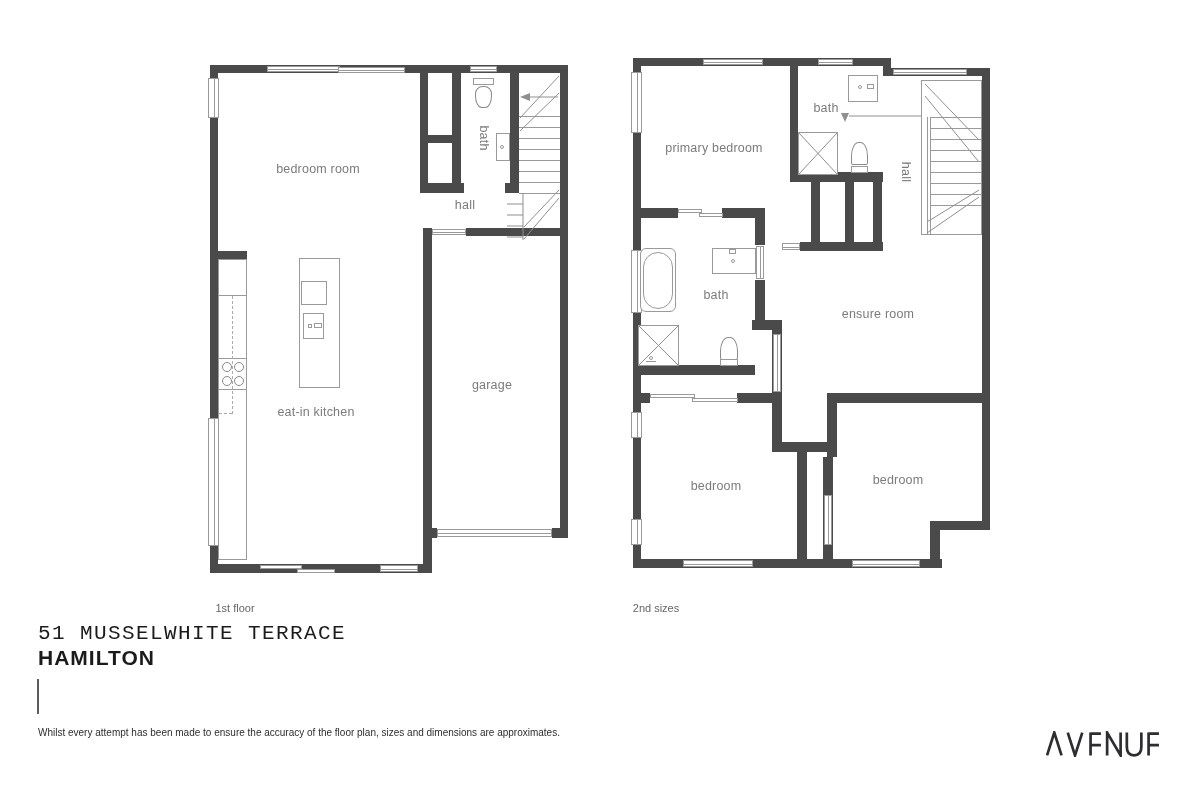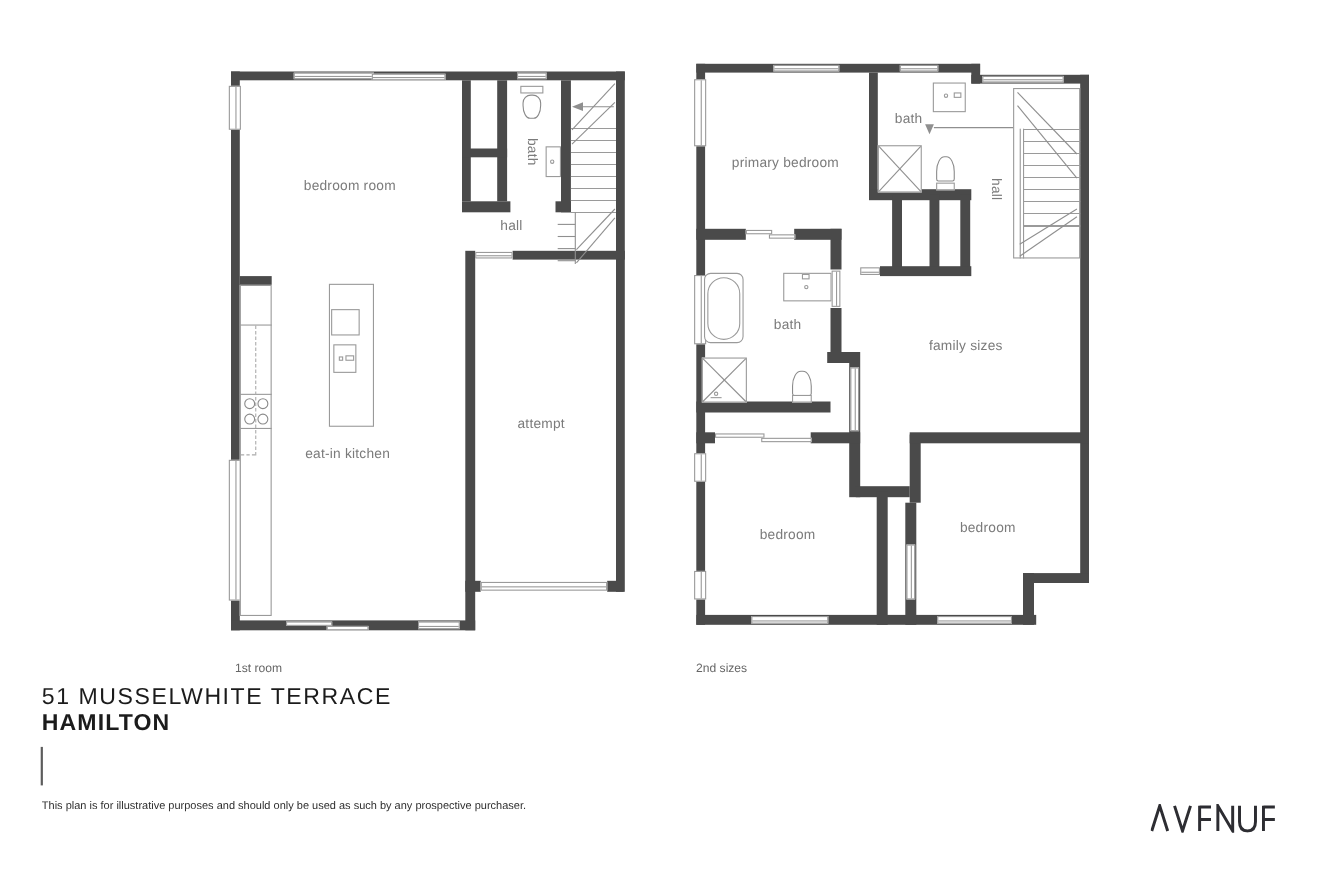--- a/index.html
+++ b/index.html
@@ -29,21 +29,21 @@
   i.treads{position:absolute;display:block;
      background:repeating-linear-gradient(to bottom,var(--line) 0 1px,transparent 1px 11px);}
   i.bowl{position:absolute;display:block;background:#fff;border:1px solid #8a8a8a;
      border-radius:45% 45% 40% 40%/35% 35% 55% 55%;}
   i.bowlup{position:absolute;display:block;background:#fff;border:1px solid #8a8a8a;
      border-radius:45% 45% 12% 12%/60% 60% 10% 10%;}
   .lbl{position:absolute;transform:translate(-50%,-50%);color:var(--label);
      font-size:12.5px;white-space:nowrap;letter-spacing:.2px;}
   .lbl.vert{writing-mode:vertical-rl;}
   .floorlbl{position:absolute;transform:translate(-50%,-50%);color:#666;font-size:11px;white-space:nowrap;}
-  .addr1{position:absolute;left:38px;top:622px;font-size:21px;letter-spacing:1.4px;color:var(--title);}
+  .addr1{position:absolute;left:38px;top:622px;font-size:21px;letter-spacing:1.4px;color:var(--title);font-family:Liberation Mono, monospace;}
   .addr2{position:absolute;left:38px;top:646px;font-size:21px;font-weight:700;letter-spacing:1px;color:var(--title);}
   .tick{position:absolute;left:37px;top:679px;width:2px;height:35px;background:#5c5c5c;}
   .disc{position:absolute;left:38px;top:727px;font-size:10px;color:#2e2e2e;line-height:12.5px;}
   .logo{position:absolute;left:1046px;top:731px;}
   svg.overlay{position:absolute;left:0;top:0;pointer-events:none;}
 </style>
 </head>
 <body>
 
 <div class="page">
@@ -100,22 +100,22 @@
     <i class="bowl" style="left:475px;top:86px;width:17px;height:22px"></i>
     <i class="fx" style="left:496px;top:133px;width:14px;height:28px"></i>
     <i class="dot" style="left:500px;top:145px;width:4px;height:4px"></i>
 
     <i class="treads" style="left:519px;top:116px;width:41px;height:78px"></i>
 
     <span class="lbl" style="left:318px;top:169px">bedroom room</span>
     <span class="lbl vert" style="left:484px;top:138px">bath</span>
     <span class="lbl" style="left:465px;top:205px">hall</span>
     <span class="lbl" style="left:316px;top:412px">eat-in kitchen</span>
-    <span class="lbl" style="left:492px;top:385px">attempt</span>
-    <span class="floorlbl" style="left:235px;top:608px">1st room</span>
+    <span class="lbl" style="left:492px;top:385px">garage</span>
+    <span class="floorlbl" style="left:235px;top:608px">1st floor</span>
   </div>
 
   <div>
 
     <i class="w" style="left:633px;top:58px;width:8px;height:510px"></i>
     <i class="w" style="left:633px;top:58px;width:258px;height:8px"></i>
     <i class="w" style="left:883px;top:58px;width:8px;height:18px"></i>
     <i class="w" style="left:883px;top:68px;width:107px;height:8px"></i>
     <i class="w" style="left:982px;top:68px;width:8px;height:462px"></i>
     <i class="w" style="left:633px;top:559px;width:309px;height:9px"></i>
@@ -186,21 +186,21 @@
 
     <i class="encl" style="left:921px;top:80px;width:61px;height:155px"></i>
     <i class="treads" style="left:930px;top:117px;width:52px;height:91px"></i>
     <i class="ln" style="left:927px;top:117px;width:1px;height:118px"></i>
     <i class="ln" style="left:930px;top:117px;width:1px;height:118px"></i>
 
     <span class="lbl" style="left:714px;top:148px">primary bedroom</span>
     <span class="lbl" style="left:826px;top:108px">bath</span>
     <span class="lbl vert" style="left:906px;top:172px">hall</span>
     <span class="lbl" style="left:716px;top:295px">bath</span>
-    <span class="lbl" style="left:878px;top:314px">family sizes</span>
+    <span class="lbl" style="left:878px;top:314px">ensure room</span>
     <span class="lbl" style="left:716px;top:486px">bedroom</span>
     <span class="lbl" style="left:898px;top:480px">bedroom</span>
     <span class="floorlbl" style="left:656px;top:608px">2nd sizes</span>
   </div>
 
   <svg class="overlay" width="1200" height="800" viewBox="0 0 1200 800">
     <g stroke="#8f8f8f" stroke-width="1" fill="none">
 
       <line x1="520" y1="118" x2="559" y2="76"></line>
       <line x1="520" y1="131" x2="559" y2="93"></line>
@@ -228,21 +228,21 @@
     <g fill="#8f8f8f">
       <polygon points="520,97 530,93 530,101"></polygon>
       <polygon points="845,122 841,113 849,113"></polygon>
     </g>
   </svg>
 
   <div class="addr1">51 MUSSELWHITE TERRACE</div>
   <div class="addr2">HAMILTON</div>
   <div class="tick"></div>
   <div class="disc">
-    <div>This plan is for illustrative purposes and should only be used as such by any prospective purchaser.</div>
+    <div>Whilst every attempt has been made to ensure the accuracy of the floor plan, sizes and dimensions are approximates.</div>
   </div>
 
   <div class="logo" role="img" aria-label="AVENUE">
     <svg width="114" height="26" viewBox="0 0 110 24">
       <g stroke="var(--logo)" stroke-width="2.6" fill="none" stroke-linecap="butt">
         <path d="M1,23 L8,1 L15,23"></path>
         <path d="M21,1 L28,23 L35,1"></path>
         <path d="M43,1 L43,23 M43,2 L53,2 M43,13 L53,13"></path>
         <path d="M59,23 L59,1 L72,23 L72,1"></path>
         <path d="M78,1 L78,15 C78,21 81,23 85,23 C89,23 92,21 92,15 L92,1"></path>

